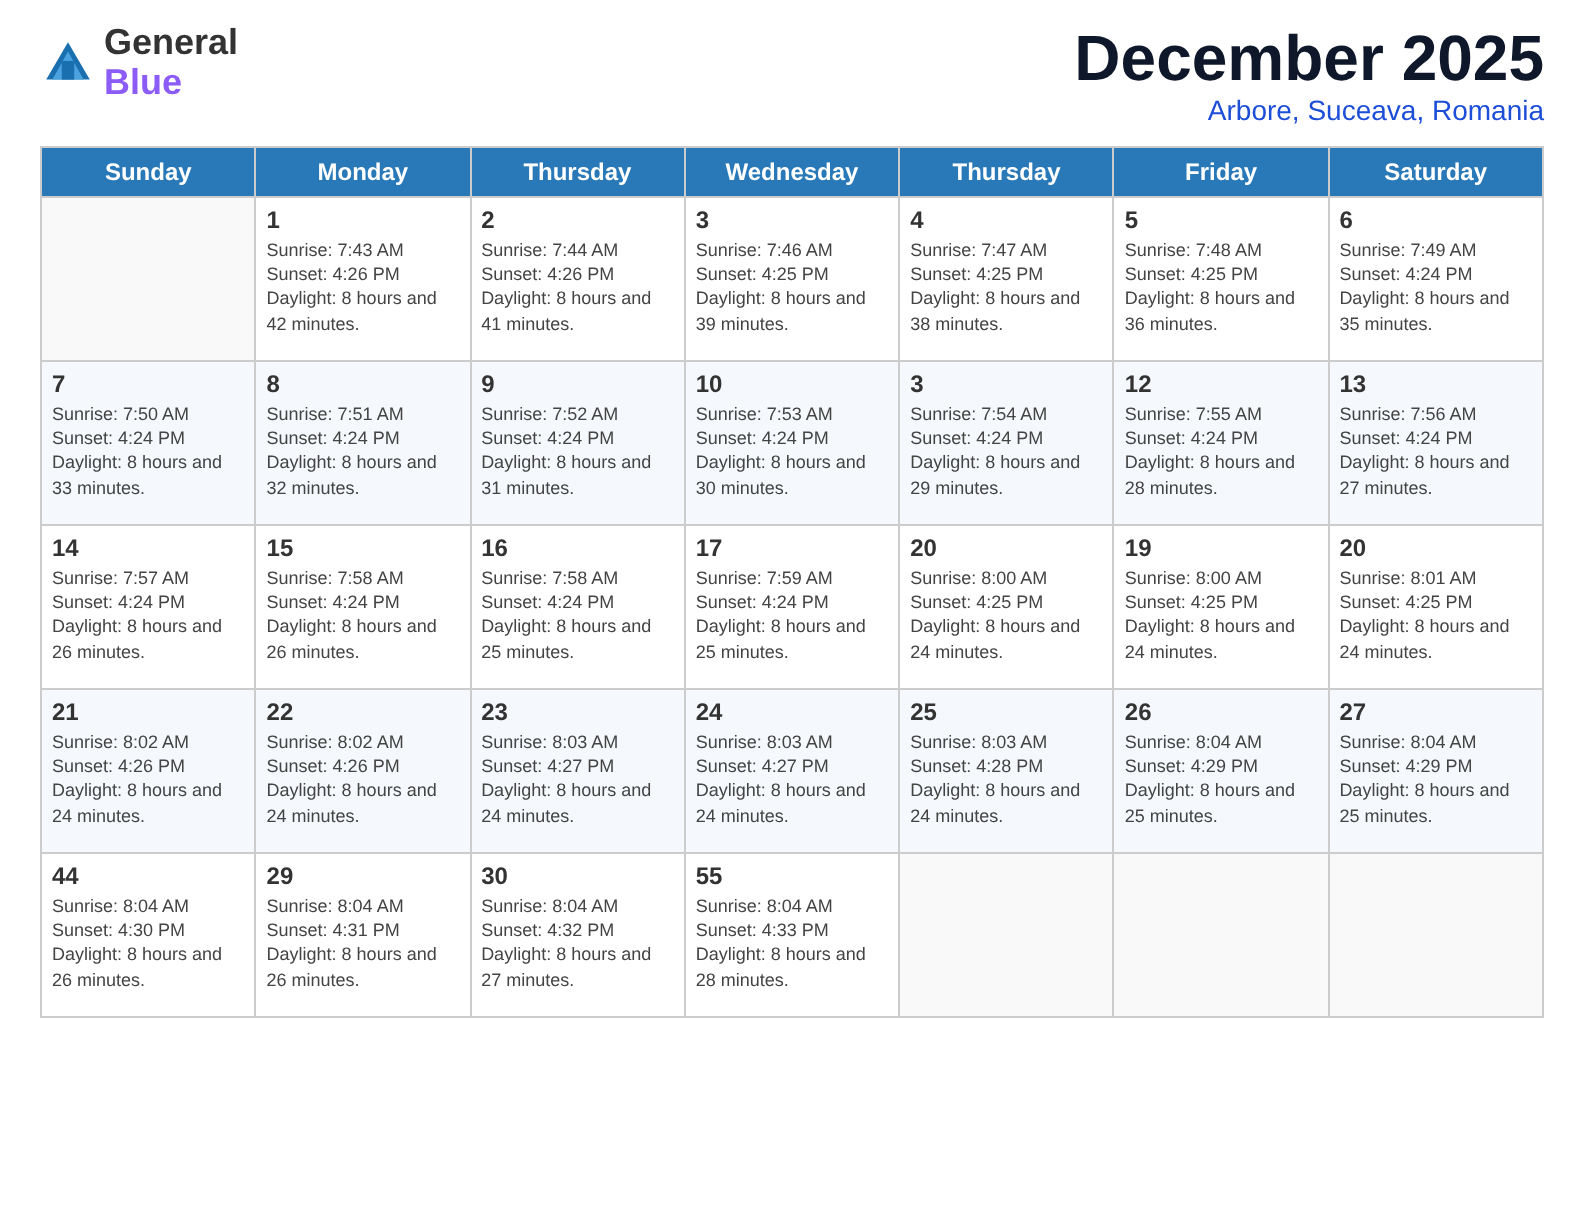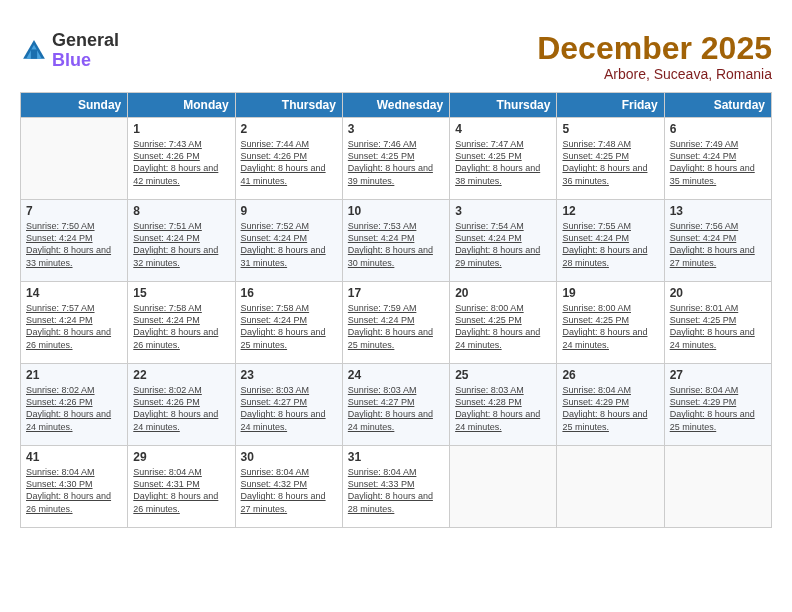--- a/index.html
+++ b/index.html
@@ -6,21 +6,21 @@
     body {
       width: 792px;
       height: 612px;
       font-family: Arial, sans-serif;
       background: #fff;
       overflow: hidden;
     }
     .page {
       width: 792px;
       height: 612px;
-      padding: 31px 20px;
+      padding: 12px 20px;
     }
     .header {
       display: flex;
       justify-content: space-between;
       align-items: flex-start;
       margin-bottom: 10px;
     }
     .logo {
       display: flex;
       align-items: center;
@@ -36,39 +36,39 @@
     .logo-icon {
       width: 28px;
       height: 28px;
     }
     .title-block {
       text-align: right;
     }
     .month-title {
       font-size: 32px;
       font-weight: bold;
-      color: #a16207;
+      color: #0f172a;
       line-height: 1.1;
     }
     .location {
       font-size: 14px;
-      color: #7f1d1d;
+      color: #1d4ed8;
     }
     table {
       width: 100%;
       border-collapse: collapse;
       table-layout: fixed;
     }
     thead tr th {
       background-color: #2979b8;
       color: #fff;
       font-size: 12px;
       font-weight: bold;
       padding: 5px 6px;
-      text-align: right;
+      text-align: center;
       border: 1px solid #ccc;
     }
     tbody tr td {
       border: 1px solid #ccc;
       vertical-align: top;
       padding: 4px 5px;
       font-size: 9.5px;
       color: #333;
       height: 82px;
     }
@@ -76,21 +76,20 @@
       font-size: 12px;
       font-weight: bold;
       color: #333;
       display: block;
       margin-bottom: 2px;
     }
     .day-info {
       font-size: 9px;
       color: #444;
       line-height: 1.35;
-      text-decoration: underline;
     }
     tbody tr td.empty {
       background: #f9f9f9;
     }
     tbody tr:nth-child(even) {
       background: #f5f8fc;
     }
     tbody tr:nth-child(odd) {
       background: #fff;
     }
@@ -244,33 +243,33 @@
             <span class="day-number">26</span>
 <div class="day-info">Sunrise: 8:04 AM<br>Sunset: 4:29 PM<br>Daylight: 8 hours and 25 minutes.</div>
           </td>
           <td>
             <span class="day-number">27</span>
 <div class="day-info">Sunrise: 8:04 AM<br>Sunset: 4:29 PM<br>Daylight: 8 hours and 25 minutes.</div>
           </td>
         </tr>
         <tr>
           <td>
-            <span class="day-number">41</span>
+            <span class="day-number">44</span>
 <div class="day-info">Sunrise: 8:04 AM<br>Sunset: 4:30 PM<br>Daylight: 8 hours and 26 minutes.</div>
           </td>
           <td>
             <span class="day-number">29</span>
 <div class="day-info">Sunrise: 8:04 AM<br>Sunset: 4:31 PM<br>Daylight: 8 hours and 26 minutes.</div>
           </td>
           <td>
             <span class="day-number">30</span>
 <div class="day-info">Sunrise: 8:04 AM<br>Sunset: 4:32 PM<br>Daylight: 8 hours and 27 minutes.</div>
           </td>
           <td>
-            <span class="day-number">31</span>
+            <span class="day-number">55</span>
 <div class="day-info">Sunrise: 8:04 AM<br>Sunset: 4:33 PM<br>Daylight: 8 hours and 28 minutes.</div>
           </td>
           <td class="empty"></td>
           <td class="empty"></td>
           <td class="empty"></td>
         </tr>
       </tbody>
   </table>
 </div>
 

